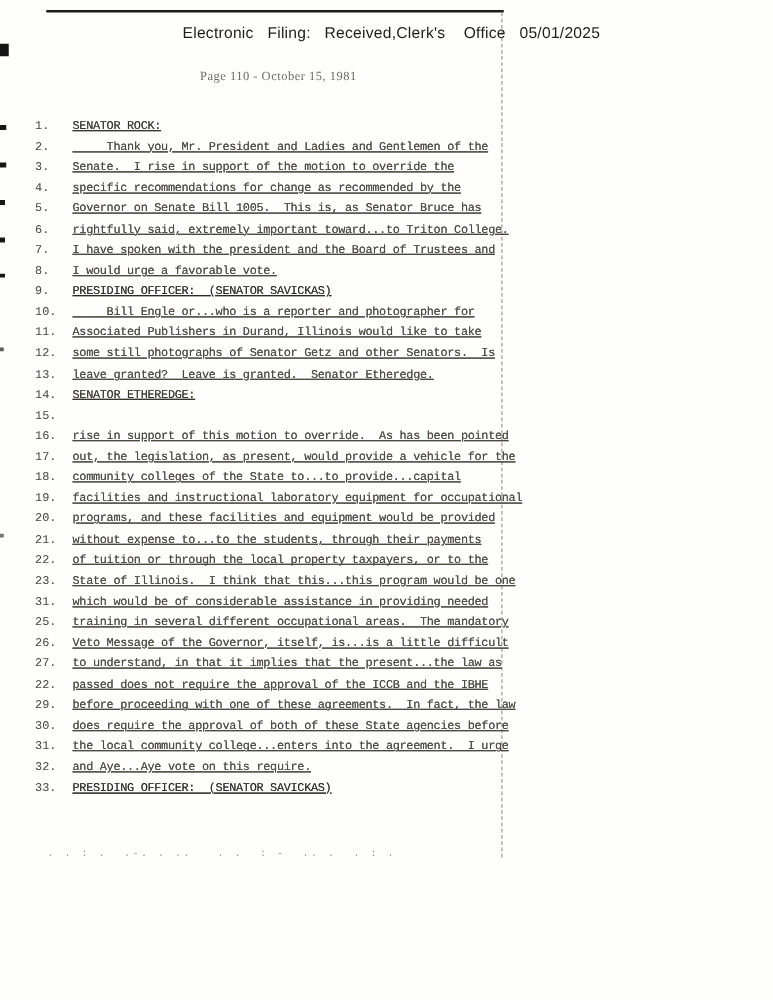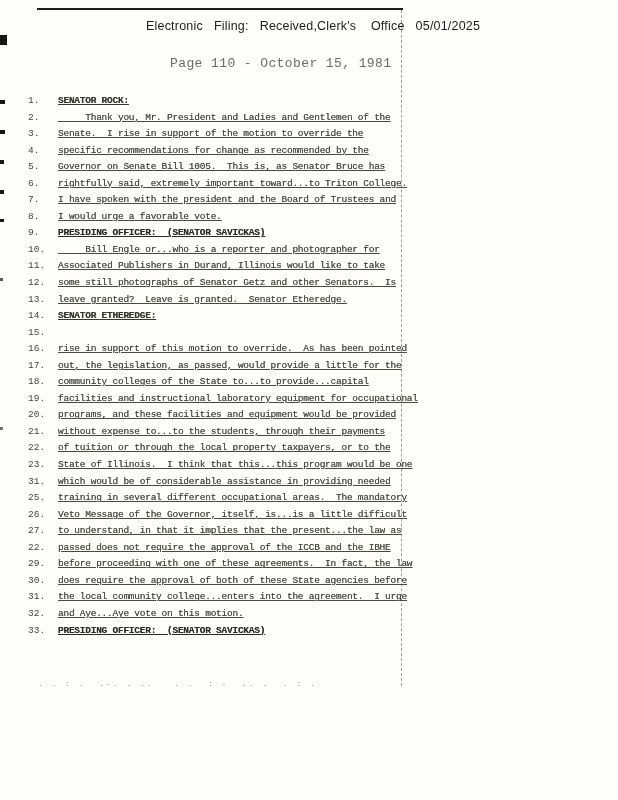--- a/index.html
+++ b/index.html
@@ -10,33 +10,33 @@
   }
   .page{position:absolute;inset:0;background:#fefefdf5}
   .top-rule{position:absolute;left:37px;top:8px;width:366px;height:2px;background:#1b1b1b}
   .right-rule{position:absolute;left:401px;top:10px;height:676px;width:0;border-left:1px dashed #8d8d89;opacity:.85}
   .filing-header{
     position:absolute;top:19px;left:0;width:516px;box-sizing:border-box;
     padding-left:146px;font-family:"Liberation Sans","DejaVu Sans",sans-serif;
     font-size:12.5px;color:#1d1d1d;white-space:pre;letter-spacing:.2px;
   }
   .page-header{
-    position:absolute;top:56px;left:170px;font-size:13px;color:#6d6b64;
-    letter-spacing:.4px;white-space:pre;
+    position:absolute;top:56px;left:160px;font-size:10px;color:#6d6b64;
+    letter-spacing:.4px;white-space:pre;font-family:Liberation Serif, serif;
   }
   .transcript{position:absolute;top:95px;left:28px;width:404px}
   .line{display:flex;height:16.55px;align-items:baseline}
   .line-num{flex:0 0 30px;width:30px;font-size:9.5px;color:#47453f}
   .line-text{
     font-size:9.5px;letter-spacing:-.25px;color:#4b4942;white-space:pre;
     text-shadow:0 0 .5px rgba(70,66,58,.75);
     text-decoration:underline;
   }
-  .line.speaker .line-text{text-decoration:underline;color:#38362f;font-weight:bold}
-  .line.officer .line-text{text-decoration:underline;color:#2d2b26;font-weight:bold}
+  .line.speaker .line-text{text-decoration:underline;color:#38362f;font-weight:normal}
+  .line.officer .line-text{text-decoration:underline;color:#2d2b26;font-weight:normal}
   .footer-artifact{
     position:absolute;top:679px;left:38px;font-size:8px;color:#92908a;
     letter-spacing:2px;white-space:pre;
   }
   .artifact{position:absolute;background:#161616}
   .a1{left:0;top:35px;width:7px;height:10px}
   .a2{left:0;top:100px;width:5px;height:4px}
   .a3{left:0;top:130px;width:5px;height:4px}
   .a4{left:0;top:160px;width:4px;height:4px}
   .a5{left:0;top:190px;width:4px;height:4px}
@@ -124,21 +124,21 @@
       </div>
       <div class="line">
         <span class="line-num">15.</span>
       </div>
       <div class="line">
         <span class="line-num">16.</span>
         <span class="line-text">rise in support of this motion to override.  As has been pointed</span>
       </div>
       <div class="line">
         <span class="line-num">17.</span>
-        <span class="line-text">out, the legislation, as passed, would provide a little for the</span>
+        <span class="line-text">out, the legislation, as present, would provide a vehicle for the</span>
       </div>
       <div class="line">
         <span class="line-num">18.</span>
         <span class="line-text">community colleges of the State to...to provide...capital</span>
       </div>
       <div class="line">
         <span class="line-num">19.</span>
         <span class="line-text">facilities and instructional laboratory equipment for occupational</span>
       </div>
       <div class="line">
@@ -184,21 +184,21 @@
       <div class="line">
         <span class="line-num">30.</span>
         <span class="line-text">does require the approval of both of these State agencies before</span>
       </div>
       <div class="line">
         <span class="line-num">31.</span>
         <span class="line-text">the local community college...enters into the agreement.  I urge</span>
       </div>
       <div class="line">
         <span class="line-num">32.</span>
-        <span class="line-text">and Aye...Aye vote on this motion.</span>
+        <span class="line-text">and Aye...Aye vote on this require.</span>
       </div>
       <div class="line officer">
         <span class="line-num">33.</span>
         <span class="line-text">PRESIDING OFFICER:  (SENATOR SAVICKAS)</span>
       </div>
     </div>
 
   <div class="footer-artifact">. . : .  .-. . ..   . .  : -  .. .  . : .</div>
 
 </div>

